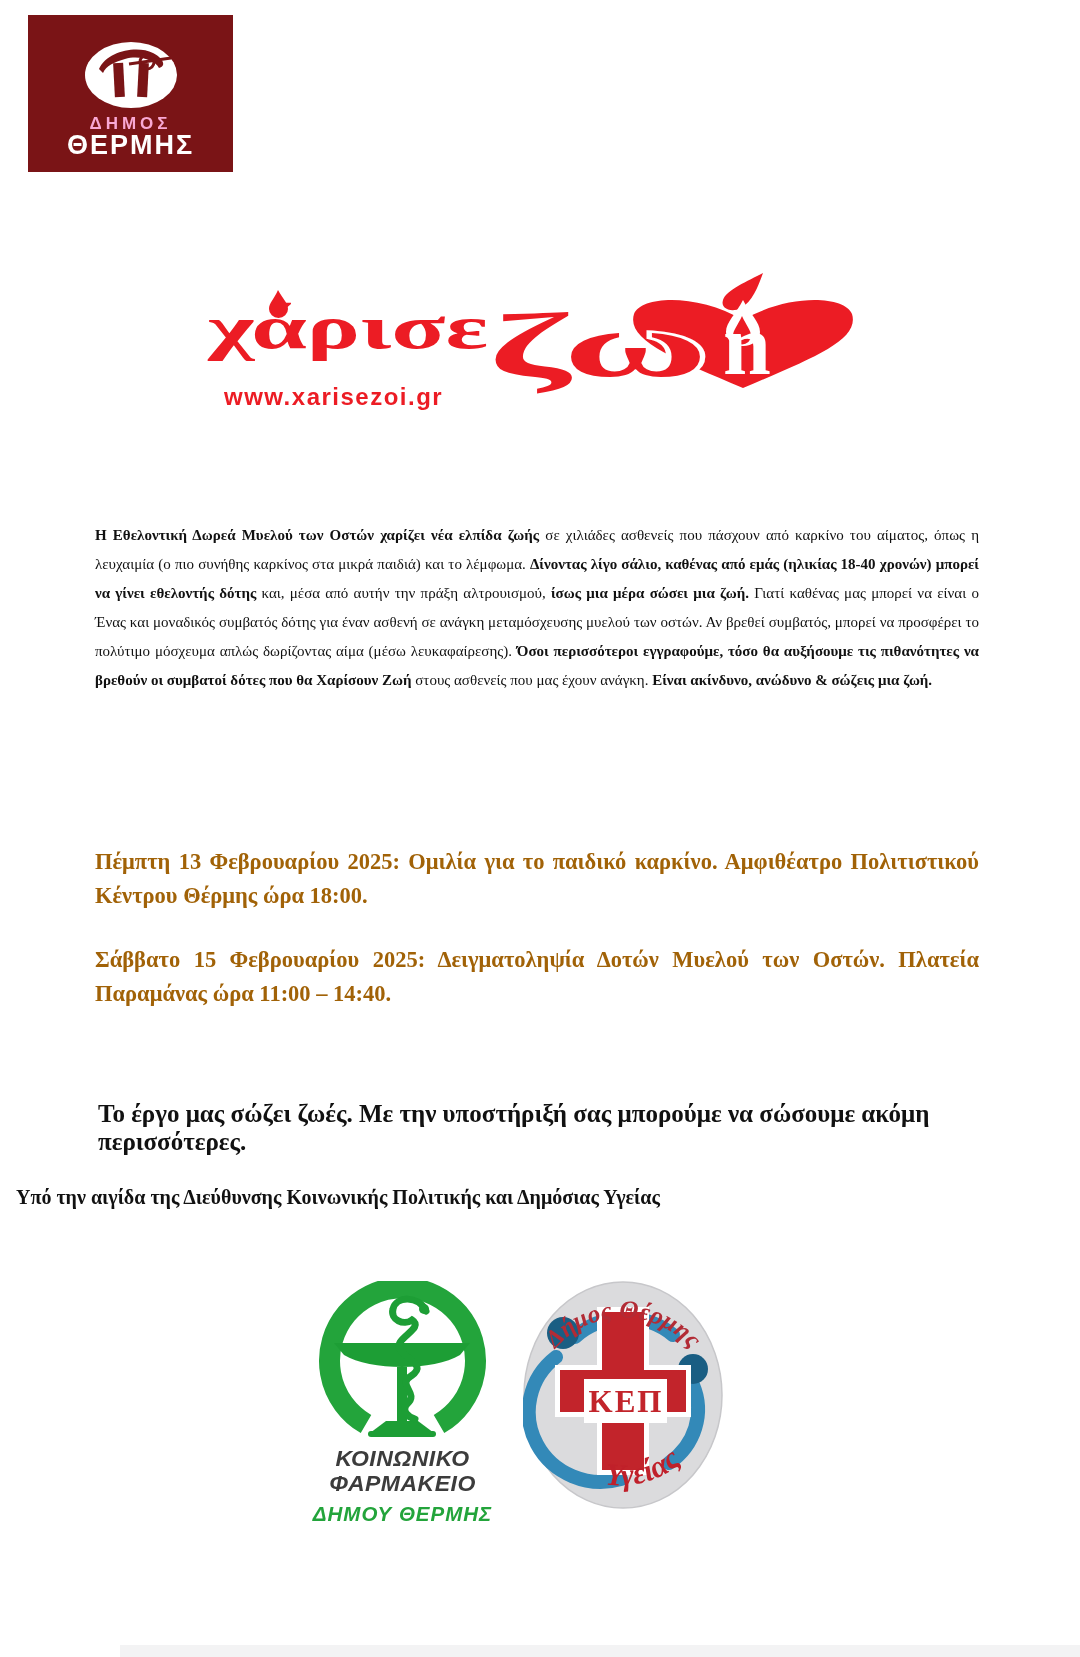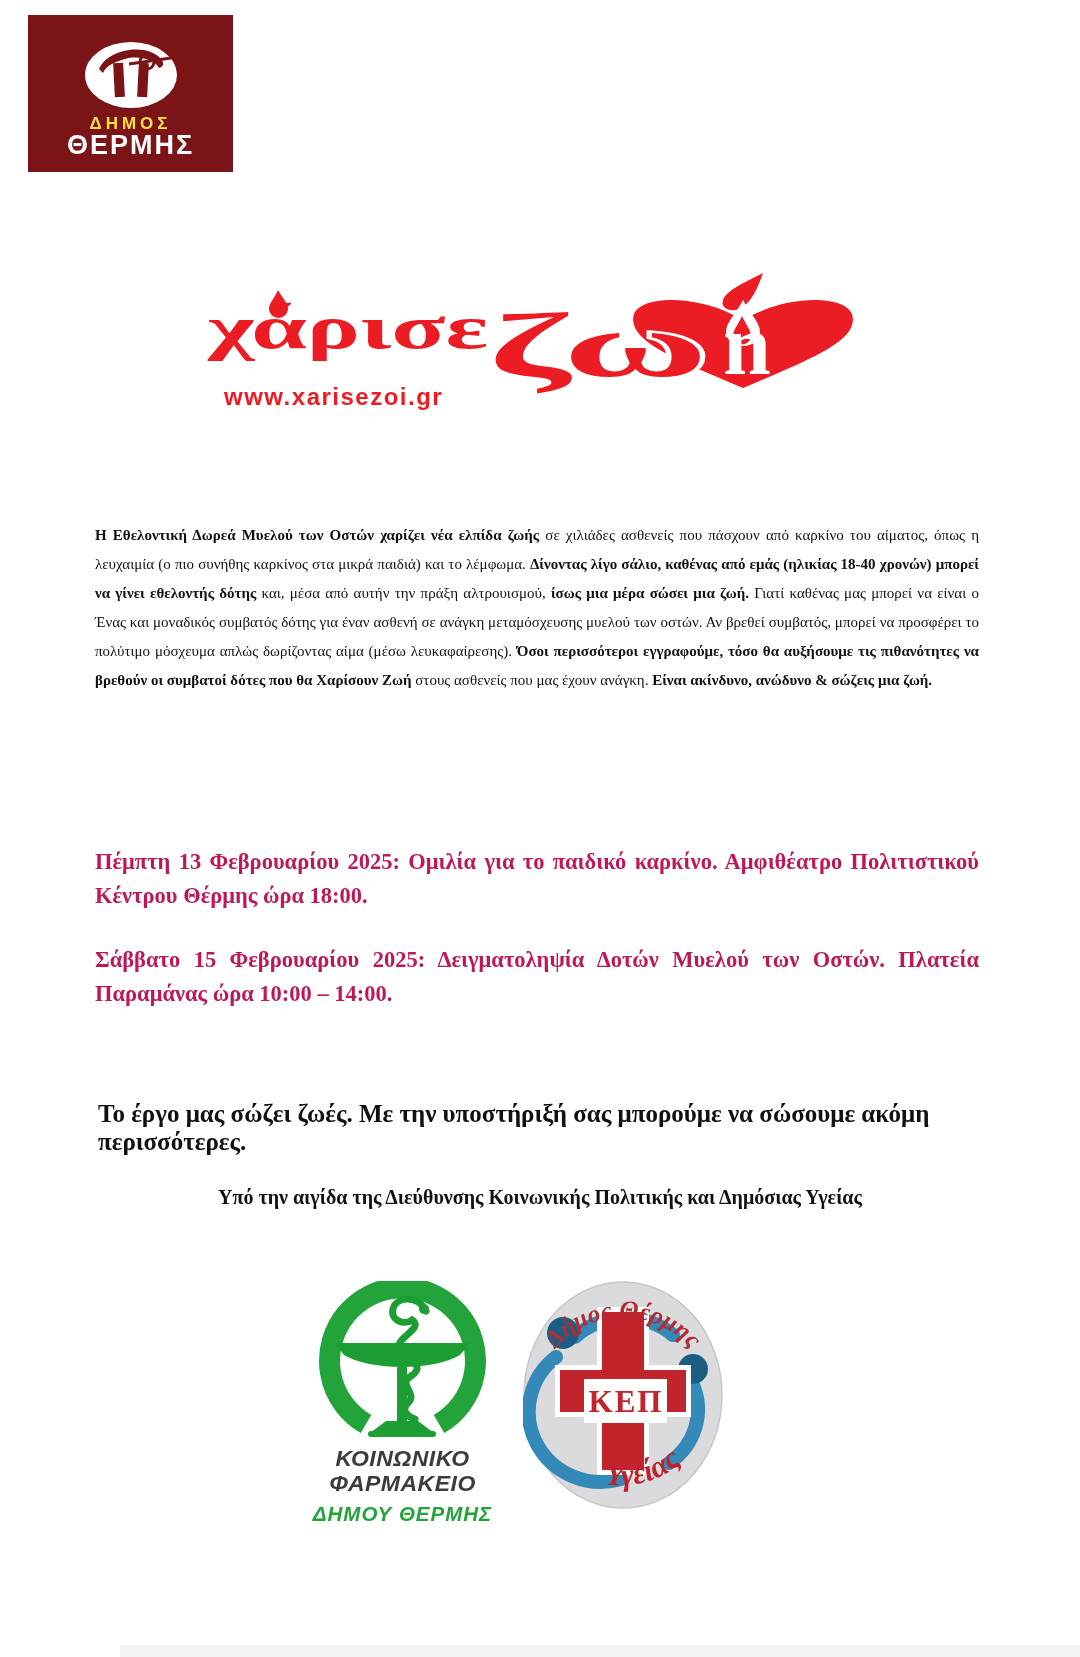--- a/index.html
+++ b/index.html
@@ -4,43 +4,43 @@
 <style>
   * { margin:0; padding:0; box-sizing:border-box; }
   html,body { width:1080px; height:1657px; background:#ffffff; position:relative;
               font-family:"Liberation Serif", serif; }
   .abs { position:absolute; }
 
   
   .muni-box { left:28px; top:15px; width:205px; height:157px; background:#7a1416;
               display:flex; flex-direction:column; align-items:center; }
   .muni-emblem { margin-top:27px; }
-  .muni-line1 { color:#fde047; font-family:"Liberation Sans",sans-serif; font-weight:bold;
+  .muni-line1 { color:#f9a8d4; font-family:"Liberation Sans",sans-serif; font-weight:bold;
                 font-size:17px; letter-spacing:4px; line-height:17px; margin-top:7px; }
   .muni-line2 { color:#fff; font-family:"Liberation Sans",sans-serif; font-weight:bold;
                 font-size:27px; letter-spacing:2px; line-height:26px;text-align:center; }
 
   
   .charise { left:205px; top:250px; width:660px; height:165px; }
   .charise svg { position:absolute; left:0; top:0; }
   .charise-url { position:absolute; left:19px; top:133px; color:#ec1c24;
                  font-family:"Liberation Sans",sans-serif; font-weight:bold;
                  font-size:24px; letter-spacing:1.5px; }
 
   
   .intro { left:95px; top:521px; width:884px; font-size:15px; line-height:29px;
            text-align:justify; color:#111; }
   .intro .b { font-weight:bold; }
   .event { left:95px; width:884px; font-size:22.5px; line-height:34px;
-           font-weight:bold; text-align:justify; color:#be185d; }
+           font-weight:bold; text-align:justify; color:#a16207; }
   .event1 { top:845px; }
   .event2 { top:943px; }
   .support { left:98px; top:1100px; width:884px; font-size:25px; font-weight:bold; color:#111; }
-  .auspices { left:0; top:1186px; width:1080px; text-align:center; font-size:20px;
-              font-weight:bold; color:#111; }
+  .auspices { left:0; top:1186px; width:1080px; font-size:20px;
+              font-weight:bold; color:#111;padding-left:16px; }
 
   
   .pharmacy { left:305px; top:1281px; width:195px; display:flex; flex-direction:column;
               align-items:center; text-align:center;font-style:italic; }
   .ph-line { font-family:"Liberation Sans",sans-serif; font-weight:bold; }
   .ph-dark { color:#3c3c3c; font-size:23px; line-height:24.5px; letter-spacing:0.5px; }
   .ph-green { color:#23a43b; font-size:20.5px; margin-top:7px; letter-spacing:1px; }
   .kep { left:523px; top:1281px; width:200px; height:230px; }
 
   .bottom-strip { left:120px; top:1645px; width:960px; height:12px; background:#f3f3f4; }
@@ -77,21 +77,21 @@
 
     <text x="283" y="126" textLength="220" lengthAdjust="spacingAndGlyphs" font-family="Liberation Serif, serif" font-weight="bold" font-size="92" fill="#ec1c24" stroke="#ffffff" stroke-width="5" paint-order="stroke">ζω</text>
     <text x="518" y="124" font-family="Liberation Serif, serif" font-weight="bold" font-size="86" fill="#ffffff">n</text>
   </svg>
   <div class="charise-url">www.xarisezoi.gr</div>
 </div>
 
 <p class="abs intro"><span class="b">Η Εθελοντική Δωρεά Μυελού των Οστών χαρίζει νέα ελπίδα ζωής</span><span> σε χιλιάδες ασθενείς που πάσχουν από καρκίνο του αίματος, όπως η λευχαιμία (ο πιο συνήθης καρκίνος στα μικρά παιδιά) και το λέμφωμα. </span><span class="b">Δίνοντας λίγο σάλιο, καθένας από εμάς (ηλικίας 18-40 χρονών) μπορεί να γίνει εθελοντής δότης</span><span> και, μέσα από αυτήν την πράξη αλτρουισμού, </span><span class="b">ίσως μια μέρα σώσει μια ζωή.</span><span> Γιατί καθένας μας μπορεί να είναι ο Ένας και μοναδικός συμβατός δότης για έναν ασθενή σε ανάγκη μεταμόσχευσης μυελού των οστών. Αν βρεθεί συμβατός, μπορεί να προσφέρει το πολύτιμο μόσχευμα απλώς δωρίζοντας αίμα (μέσω λευκαφαίρεσης). </span><span class="b">Όσοι περισσότεροι εγγραφούμε, τόσο θα αυξήσουμε τις πιθανότητες να βρεθούν οι συμβατοί δότες που θα Χαρίσουν Ζωή</span><span> στους ασθενείς που μας έχουν ανάγκη. </span><span class="b">Είναι ακίνδυνο, ανώδυνο &amp; σώζεις μια ζωή.</span></p>
 
 <p class="abs event event1">Πέμπτη 13 Φεβρουαρίου 2025: Ομιλία για το παιδικό καρκίνο. Αμφιθέατρο Πολιτιστικού Κέντρου Θέρμης ώρα 18:00.</p>
-<p class="abs event event2">Σάββατο 15 Φεβρουαρίου 2025: Δειγματοληψία Δοτών Μυελού των Οστών. Πλατεία Παραμάνας ώρα 10:00 – 14:00.</p>
+<p class="abs event event2">Σάββατο 15 Φεβρουαρίου 2025: Δειγματοληψία Δοτών Μυελού των Οστών. Πλατεία Παραμάνας ώρα 11:00 – 14:40.</p>
 
 <p class="abs support">Το έργο μας σώζει ζωές. Με την υποστήριξή σας μπορούμε να σώσουμε ακόμη περισσότερες.</p>
 <p class="abs auspices">Υπό την αιγίδα της Διεύθυνσης Κοινωνικής Πολιτικής και Δημόσιας Υγείας</p>
 
 <div class="abs pharmacy">
   <svg width="178" height="165" viewBox="0 0 178 165">
 
     <path d="M52,143 A73,73 0 1 1 125,143" fill="none" stroke="#23a43b" stroke-width="21"></path>
 
     <path d="M20,62 L156,62 L146,74 C120,90 56,90 30,74 Z" fill="#1d9e35"></path>

